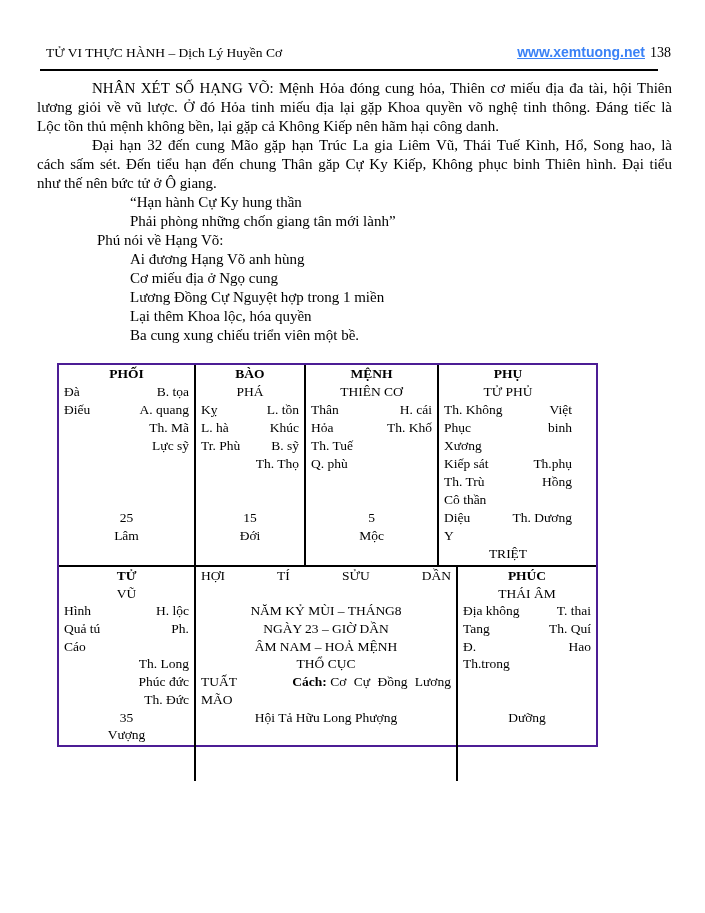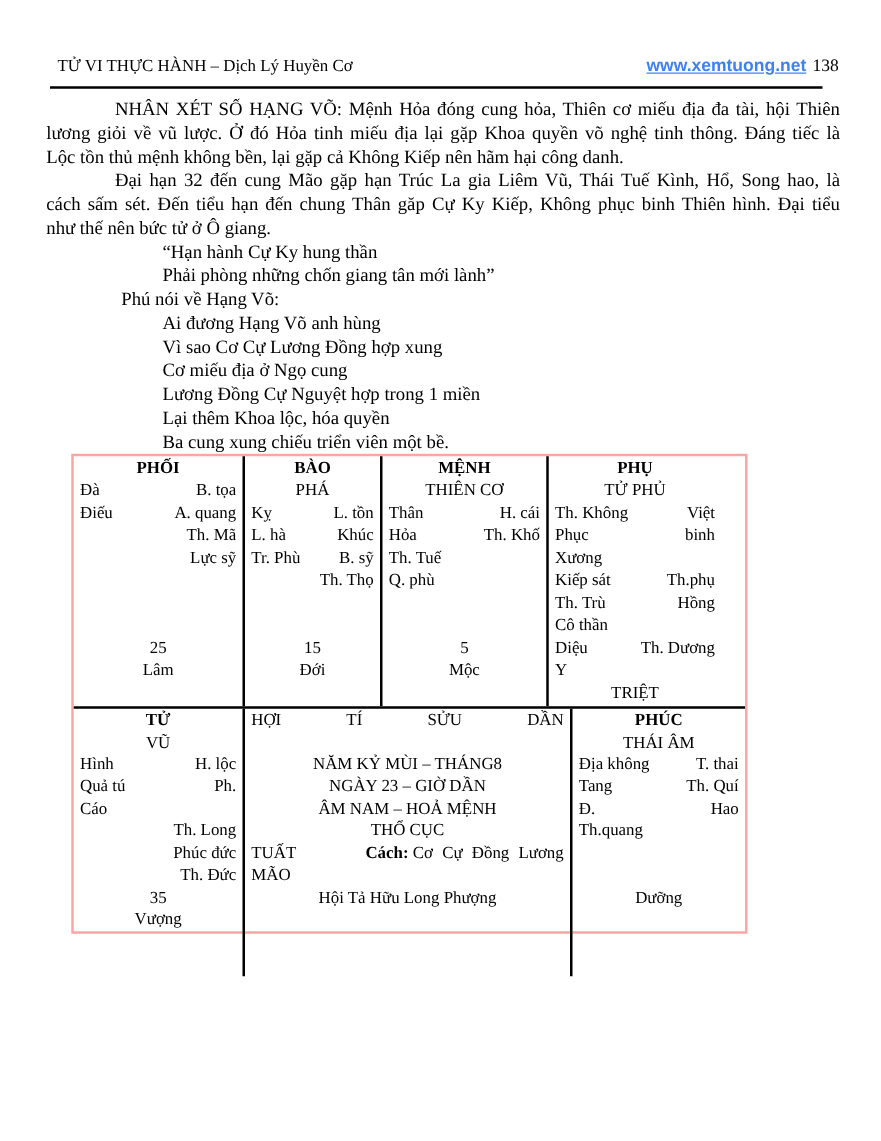--- a/index.html
+++ b/index.html
@@ -17,21 +17,21 @@
   
   .bodytext{position:absolute;top:79px;left:37px;width:635px;
        font-size:15px;line-height:19px;}
   .tline{height:19px;white-space:nowrap;}
   .tline.jl{white-space:normal;text-align:justify;text-align-last:justify;overflow:hidden;}
   .tline.ind{text-indent:55px;}
   .tline.q{margin-left:93px;}
   .tline.phu{margin-left:60px;}
   
   .chart{position:absolute;left:57px;top:363px;width:541px;height:384px;
-       border:2px solid #fca5a5;box-sizing:border-box;font-size:13.5px;}
+       border:2px solid #4c1d95;box-sizing:border-box;font-size:13.5px;}
   .row1{display:flex;height:200px;border-bottom:2px solid #000;}
   .row2{display:flex;height:214px;}
   .cell{box-sizing:border-box;padding-top:1px;overflow:hidden;}
   .cell.bdr{border-right:2px solid #000;}
   .c1{width:137px;} .c2{width:110px;} .c3{width:133px;} .c4{width:138px;}
   .cc{width:262px;}
   .ln{display:flex;justify-content:space-between;align-items:flex-start;
       padding:0 5px;line-height:16.5px;overflow:hidden;}
   .row1 .ln{height:18px;}
   .row2 .ln{height:17.7px;}
@@ -57,21 +57,20 @@
     <div class="tline jl ind">NHÂN XÉT SỐ HẠNG VÕ: Mệnh Hỏa đóng cung hỏa, Thiên cơ miếu địa đa tài, hội Thiên</div>
     <div class="tline jl">lương giỏi về vũ lược. Ở đó Hỏa tinh miếu địa lại gặp Khoa quyền võ nghệ tinh thông. Đáng tiếc là</div>
     <div class="tline">Lộc tồn thủ mệnh không bền, lại gặp cả Không Kiếp nên hãm hại công danh.</div>
     <div class="tline jl ind">Đại hạn 32 đến cung Mão gặp hạn Trúc La gia Liêm Vũ, Thái Tuế Kình, Hổ, Song hao, là</div>
     <div class="tline jl">cách sấm sét. Đến tiểu hạn đến chung Thân găp Cự Ky Kiếp, Không phục binh Thiên hình. Đại tiểu</div>
     <div class="tline">như thế nên bức tử ở Ô giang.</div>
     <div class="tline q">“Hạn hành Cự Ky hung thần</div>
     <div class="tline q">Phải phòng những chốn giang tân mới lành”</div>
     <div class="tline phu">Phú nói về Hạng Võ:</div>
     <div class="tline q">Ai đương Hạng Võ anh hùng</div>
-    <div class="tline q">Vì sao Cơ Cự Lương Đồng hợp xung</div>
     <div class="tline q">Cơ miếu địa ở Ngọ cung</div>
     <div class="tline q">Lương Đồng Cự Nguyệt hợp trong 1 miền</div>
     <div class="tline q">Lại thêm Khoa lộc, hóa quyền</div>
     <div class="tline q">Ba cung xung chiếu triển viên một bề.</div>
   </div>
 
   <div class="chart">
 
     <div class="row1">
 
@@ -254,21 +253,21 @@
           </div>
         <div class="ln">
             <span>Tang</span>
             <span>Th. Quí</span>
           </div>
         <div class="ln">
             <span>Đ.</span>
             <span>Hao</span>
           </div>
         <div class="ln">
-            <span>Th.quang</span>
+            <span>Th.trong</span>
             <span></span>
           </div>
         <div class="ln"></div>
         <div class="ln"></div>
         <div class="ln c">Dưỡng</div>
       </div>
     </div>
   </div>
 
 </div>

